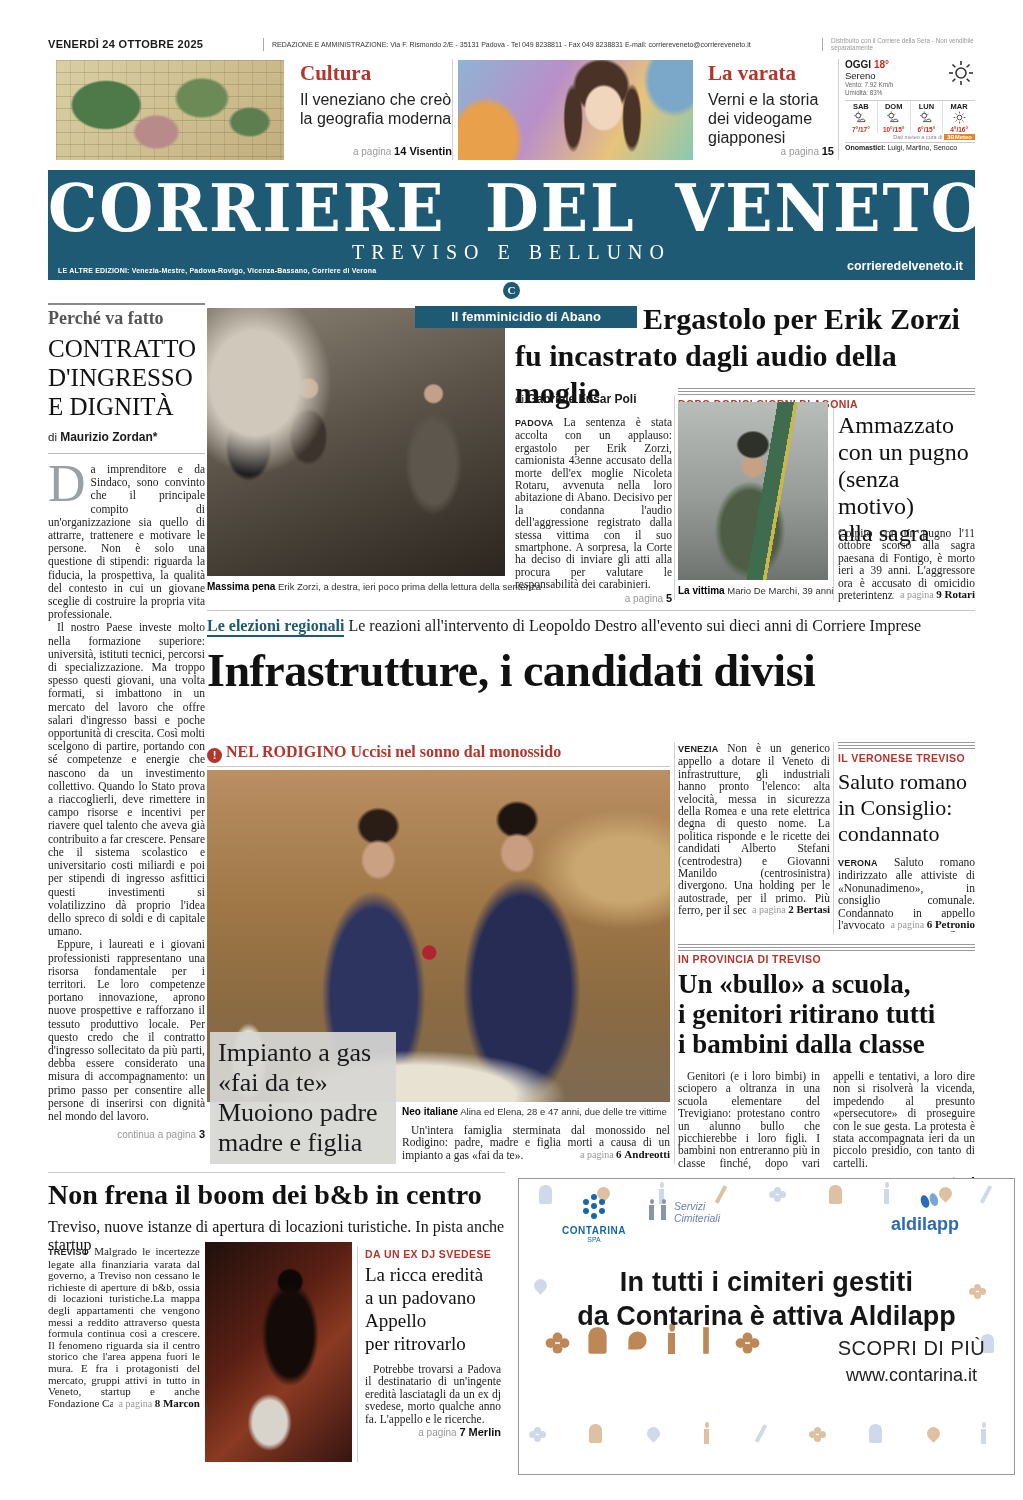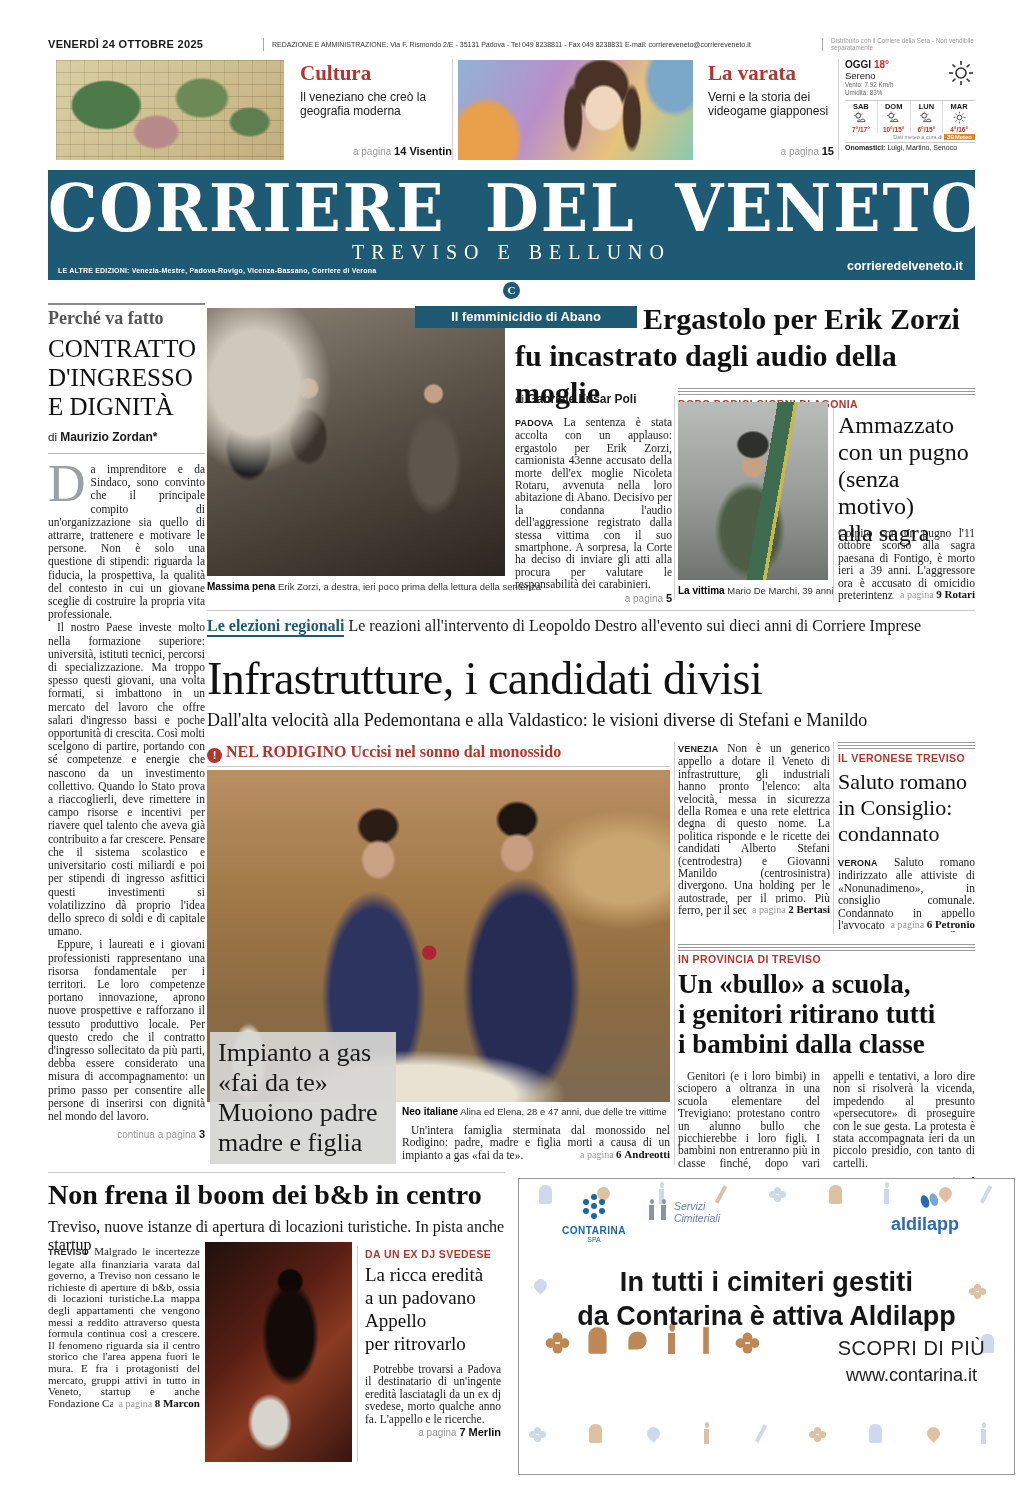--- a/index.html
+++ b/index.html
@@ -47,21 +47,21 @@
       radial-gradient(46px 44px at 61% 26%, #4a3326 0 55%, transparent 63%),
       radial-gradient(16px 56px at 49% 58%, #4a3326 0 50%, transparent 62%),
       radial-gradient(16px 56px at 74% 58%, #4a3326 0 50%, transparent 62%),
       radial-gradient(60px 70px at 12% 80%, #e8a04a 0 50%, transparent 62%),
       radial-gradient(50px 60px at 92% 20%, #7ba7c9 0 50%, transparent 62%),
       linear-gradient(120deg,#8fb3d4,#b98fc9 38%,#e8c37a 70%,#8ac9b0); }
   .strip-text { position:absolute; top:2px; height:100px; }
   #cultura-block { left:252px; width:152px; }
   #guida-block { left:660px; width:126px; }
   .strip-section { font-family:"Liberation Serif",serif; font-weight:bold; font-size:21px; color:#b5342c; }
-  .strip-title { font-size:12px; line-height:1.2; color:#222; margin-top:4px; }
+  .strip-title { font-size:16px; line-height:1.2; color:#222; margin-top:4px; }
   .strip-page { position:absolute; right:0; bottom:4px; font-size:10px; color:#999; }
   .strip-page b { color:#111; font-size:11px; }
   #strip-div1 { left:404px; top:0; height:101px; }
   #strip-div2 { left:790px; top:0; height:101px; }
 
   
   #weather { position:absolute; left:797px; top:0; width:130px; height:104px; font-size:10px; }
   #weather .w-top { display:flex; justify-content:space-between; }
   #weather .w-today b { font-size:10px; }
   #weather .w-temp { color:#cc2b1f; font-weight:bold; }
@@ -128,21 +128,21 @@
   #agonia-rule { left:678px; top:388px; width:297px; }
   #agonia-kick { position:absolute; left:678px; top:398px; }
   #agonia-hl { position:absolute; left:838px; top:412px; width:140px; font-size:24px; line-height:27px; font-weight:normal; }
   #agonia-body { position:absolute; left:838px; top:527px; width:137px; }
 
   
   #regionali-line { left:207px; top:610px; width:768px; height:1px; }
   #regionali { position:absolute; left:207px; top:617px; width:770px; }
   #regionali .kickline { font-family:"Liberation Serif",serif; font-size:16px; color:#1a1a1a; }
   #regionali .kickline .k { color:#1e5a74; font-weight:bold; border-bottom:2px solid #1e5a74; padding-bottom:1px; }
-  #regionali .hl { font-size:46px; line-height:50px; font-weight:normal; margin-top:19px; letter-spacing:-.5px; }
+  #regionali .hl { font-size:46px; line-height:50px; font-weight:bold; margin-top:11px; letter-spacing:-.5px; }
   #regionali .sub { font-family:"Liberation Serif",serif; font-size:18px; margin-top:6px; color:#151515; }
 
   
   #rodigino-label { position:absolute; left:207px; top:743px; width:463px; font-family:"Liberation Serif",serif; font-weight:bold; font-size:16px; color:#b5342c; }
   #rodigino-label .alert { display:inline-block; width:15px; height:15px; border-radius:50%; background:#b5342c; color:#fff; font-size:11px; line-height:15px; text-align:center; font-family:"Liberation Sans",sans-serif; vertical-align:-2px; margin-right:4px; }
   #rodigino-line { left:207px; top:766px; width:463px; height:1px; }
   #women-photo { position:absolute; left:207px; top:770px; width:463px; height:332px;
     background:
       radial-gradient(26px 56px at 9% 88%, rgba(244,244,238,.85) 0 55%, transparent 70%),
       radial-gradient(200px 60px at 45% 98%, #e8e2d2 0 50%, transparent 75%),
@@ -376,21 +376,20 @@
 alla sagra</div>
 <div id="agonia-body" class="body-txt">
   <span>Colpito con un pugno l'11 ottobre scorso alla sagra paesana di Fontigo, è morto ieri a 39 anni. L'aggressore ora è accusato di omicidio preterintenzionale.</span>
   <span class="pgref-abs"><span>a pagina</span> <b><span>9</span> <span>Rotari</span></b></span>
 </div>
 
 <div id="regionali-line" class="hairline"></div>
 <div id="regionali">
   <div class="kickline"><span class="k">Le elezioni regionali</span><span> Le reazioni all'intervento di Leopoldo Destro all'evento sui dieci anni di Corriere Imprese</span></div>
   <div class="hl headline">Infrastrutture, i candidati divisi</div>
-  <div class="sub">Dall'alta velocità alla Pedemontana e alla Valdastico: le visioni diverse di Stefani e Manildo</div>
 </div>
 
 <div id="rodigino-label">
   <span class="alert">!</span><span>NEL RODIGINO</span><span> Uccisi nel sonno dal monossido</span>
 </div>
 <div id="rodigino-line" class="hairline"></div>
 <div id="women-photo"></div>
 <div id="women-overlay" class="headline ml">Impianto a gas
 «fai da te»
 Muoiono padre

